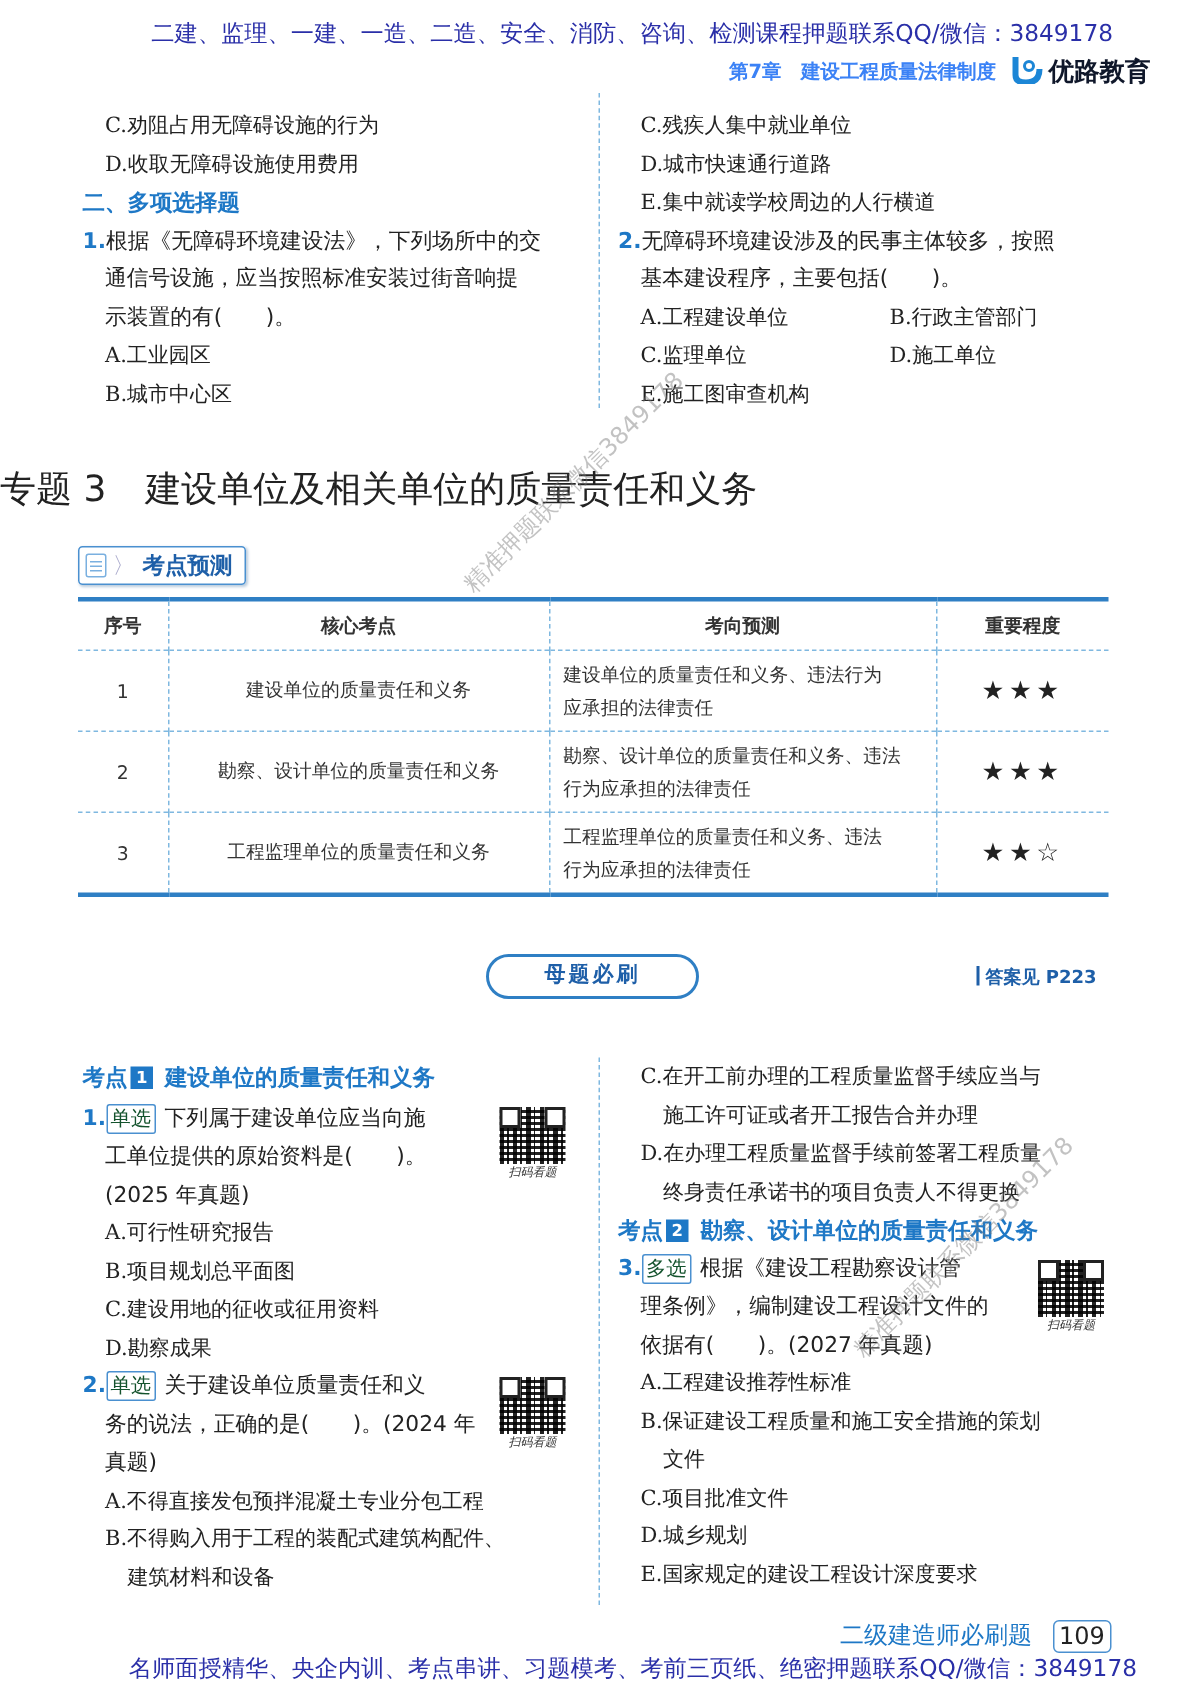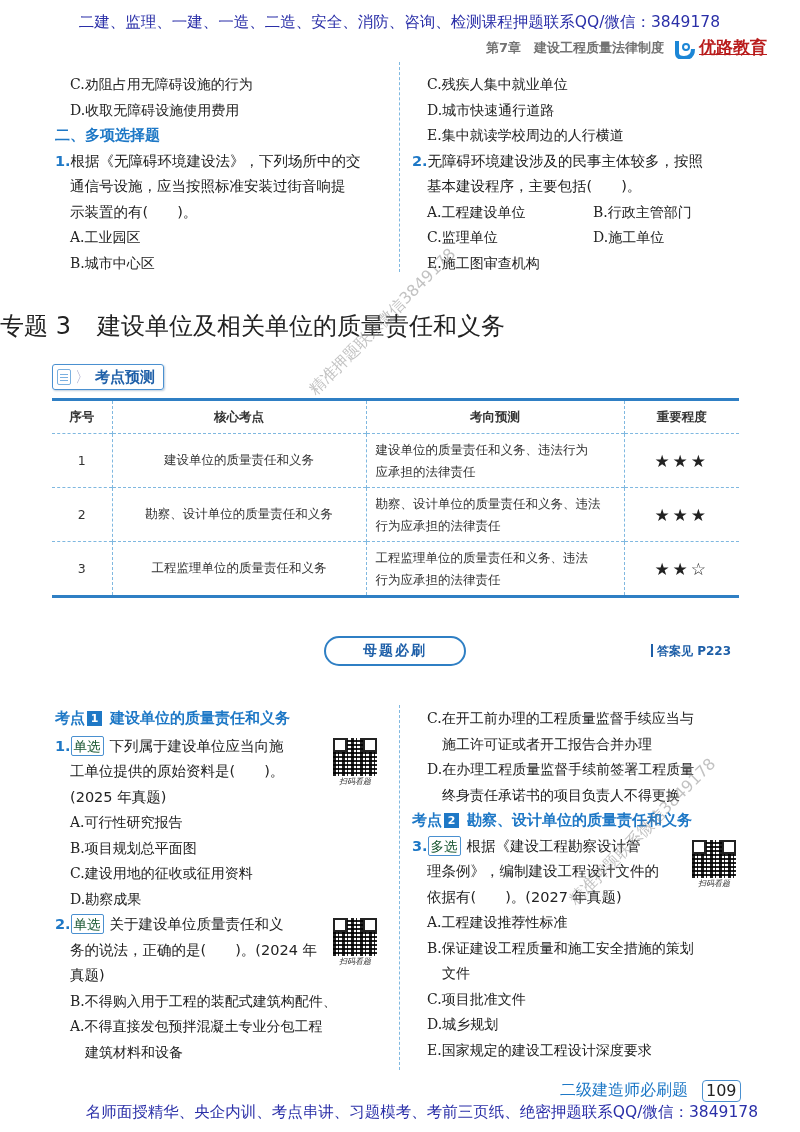--- a/index.html
+++ b/index.html
@@ -1,24 +1,24 @@
 <!DOCTYPE html>
 <html><head>
 <meta charset="utf-8">
 <style>
   html, body { margin:0; padding:0; background:#fff; }
   body { width:800px; height:1132px; position:relative; overflow:hidden;
          font-family:"DejaVu Serif","Liberation Serif",serif; color:#222; }
   .ad-top { position:absolute; top:12px; left:0; width:800px; text-align:right;
-            padding-right:80px; box-sizing:border-box; color:#2a2fa8; font-size:15.5px; }
+            padding-right:58px; box-sizing:border-box; color:#2a2fa8; font-size:15.5px; }
   .ad-top span { font-family:"DejaVu Sans","Liberation Sans",sans-serif; }
   .chapter { position:absolute; top:36px; right:33px; display:flex; align-items:center; gap:10px; }
-  .chapter .txt { font-size:13px; font-weight:bold; color:#737373; font-family:"DejaVu Sans",sans-serif; }
-  .chapter .logo { display:flex; align-items:flex-end; color:#b91c1c; font-weight:bold; font-size:17px;
-                   font-family:"DejaVu Sans",sans-serif;text-decoration:underline; }
+  .chapter .txt { font-size:13px; font-weight:bold; color:#3b82f6; font-family:"DejaVu Sans",sans-serif; }
+  .chapter .logo { display:flex; align-items:flex-start; color:#0f172a; font-weight:bold; font-size:17px;
+                   font-family:"DejaVu Sans",sans-serif; }
   .chapter .logo .mark { width:22px; height:20px; margin-right:3px; }
   .col { position:absolute; font-size:14px; line-height:25.5px; }
   .col .line { white-space:nowrap; }
   .indent { padding-left:15px; }
   .qnum { color:#1e78c6; font-weight:bold; font-family:"DejaVu Sans",sans-serif; }
   .sect { color:#1e78c6; font-weight:bold; font-family:"DejaVu Sans",sans-serif; font-size:15px; }
   .qtext { font-family:"DejaVu Sans",sans-serif; font-size:14.5px; }
   .vdiv { position:absolute; left:399px; border-left:1px dashed #7fb8e0; }
   .topic-title { position:absolute; top:310px; left:0; width:800px; text-align:left;
                  font-family:"DejaVu Sans",sans-serif; font-size:24px; color:#222; }
@@ -174,22 +174,22 @@
   <div class="line qtext" style="margin-top:2px"><span class="qnum">1.</span><span class="tag">单选</span><span>下列属于建设单位应当向施</span></div>
   <div class="line qtext indent">工单位提供的原始资料是(　　)。</div>
   <div class="line qtext indent">(2025 年真题)</div>
   <div class="line indent">A.可行性研究报告</div>
   <div class="line indent">B.项目规划总平面图</div>
   <div class="line indent">C.建设用地的征收或征用资料</div>
   <div class="line indent">D.勘察成果</div>
   <div class="line qtext"><span class="qnum">2.</span><span class="tag">单选</span><span>关于建设单位质量责任和义</span></div>
   <div class="line qtext indent">务的说法，正确的是(　　)。(2024 年</div>
   <div class="line qtext indent">真题)</div>
+  <div class="line indent">A.不得直接发包预拌混凝土专业分包工程</div>
   <div class="line indent">B.不得购入用于工程的装配式建筑构配件、</div>
-  <div class="line indent">A.不得直接发包预拌混凝土专业分包工程</div>
   <div class="line indent" style="padding-left:30px">建筑材料和设备</div>
 </div>
 
 <div class="qr" style="top:738px;left:333px;">
     <div class="code"></div>
     <div class="cap">扫码看题</div>
   </div>
 <div class="qr" style="top:918px;left:333px;">
     <div class="code"></div>
     <div class="cap">扫码看题</div>

